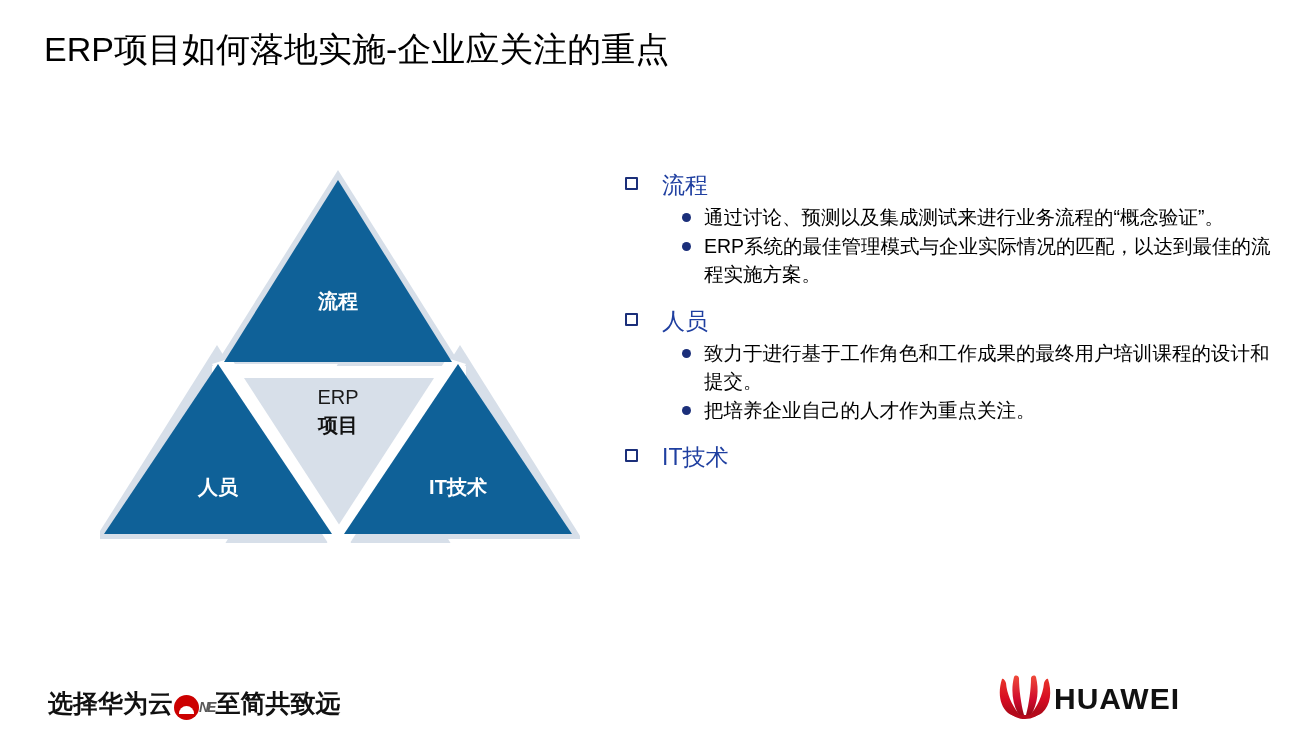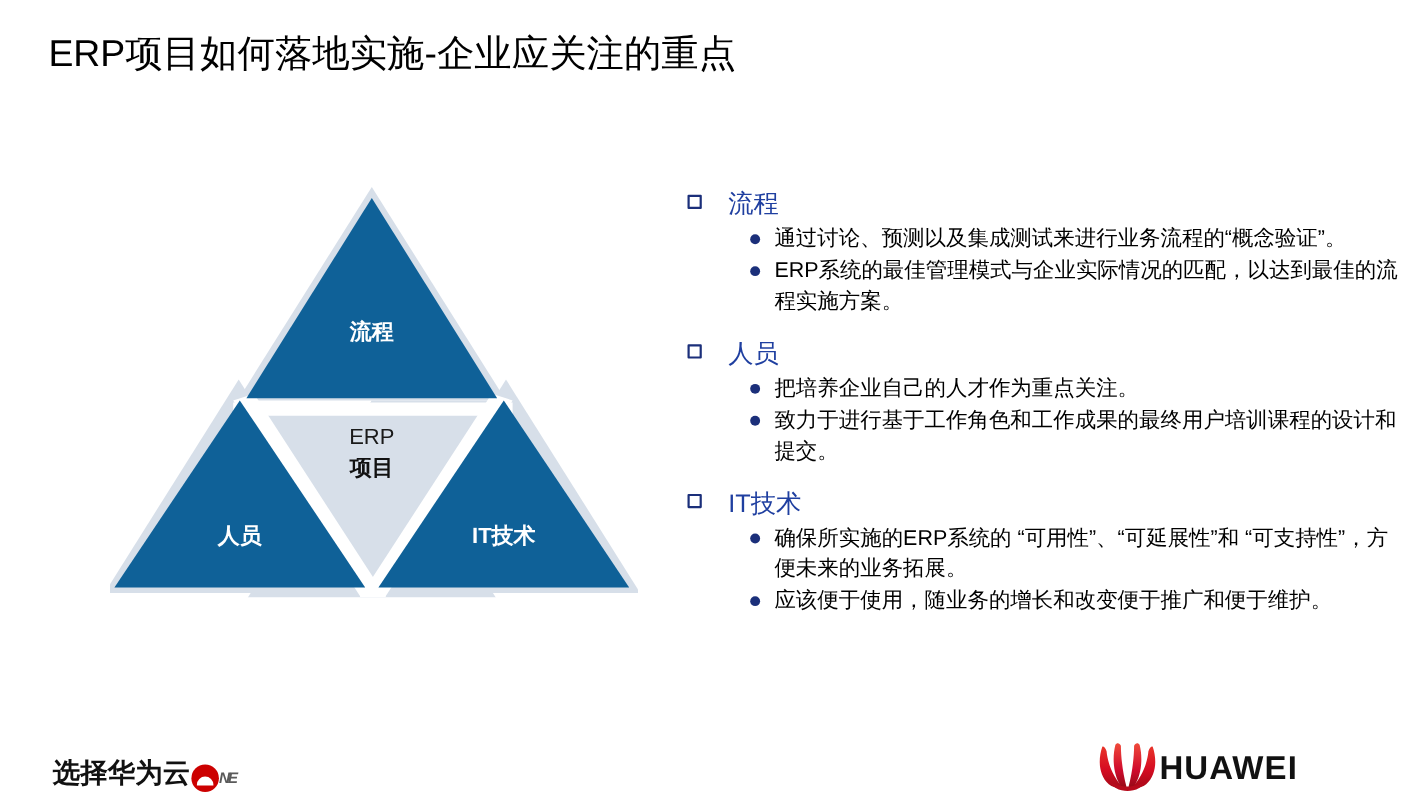--- a/index.html
+++ b/index.html
@@ -247,54 +247,45 @@
     </div>
 
     <div class="section">
       <div class="section-head">
         <span class="sq-bullet"></span>
         <span class="section-title">人员</span>
       </div>
       <ul class="bullets">
         <li>
           <span class="dot"></span>
-          <span class="txt">把培养企业自己的人才作为重点关注。</span>
+          <span class="txt">致力于进行基于工作角色和工作成果的最终用户培训课程的设计和提交。</span>
         </li>
         <li>
           <span class="dot"></span>
-          <span class="txt">致力于进行基于工作角色和工作成果的最终用户培训课程的设计和提交。</span>
+          <span class="txt">把培养企业自己的人才作为重点关注。</span>
         </li>
       </ul>
     </div>
 
     <div class="section">
       <div class="section-head">
         <span class="sq-bullet"></span>
         <span class="section-title">IT技术</span>
       </div>
-      <ul class="bullets">
-        <li>
-          <span class="dot"></span>
-          <span class="txt">确保所实施的ERP系统的 “可用性”、“可延展性”和 “可支持性”，方便未来的业务拓展。</span>
-        </li>
-        <li>
-          <span class="dot"></span>
-          <span class="txt">应该便于使用，随业务的增长和改变便于推广和便于维护。</span>
-        </li>
-      </ul>
     </div>
 
   </div>
 
   <div class="footer-slogan">
     <span class="slogan-a">选择华为云</span>
     <span class="one-mark">
       <span class="one-o"></span>
       <span class="one-ne">NE</span>
     </span>
+    <span class="slogan-b">至简共致远</span>
   </div>
 
   <div class="brand">
     <span>
       <svg width="54" height="44" viewBox="0 0 54 44" xmlns="http://www.w3.org/2000/svg">
         <defs>
           <linearGradient id="pg" x1="0" y1="0" x2="0" y2="1">
             <stop offset="0%" stop-color="#e8342a"></stop>
             <stop offset="55%" stop-color="#d60c22"></stop>
             <stop offset="100%" stop-color="#a40a18"></stop>

